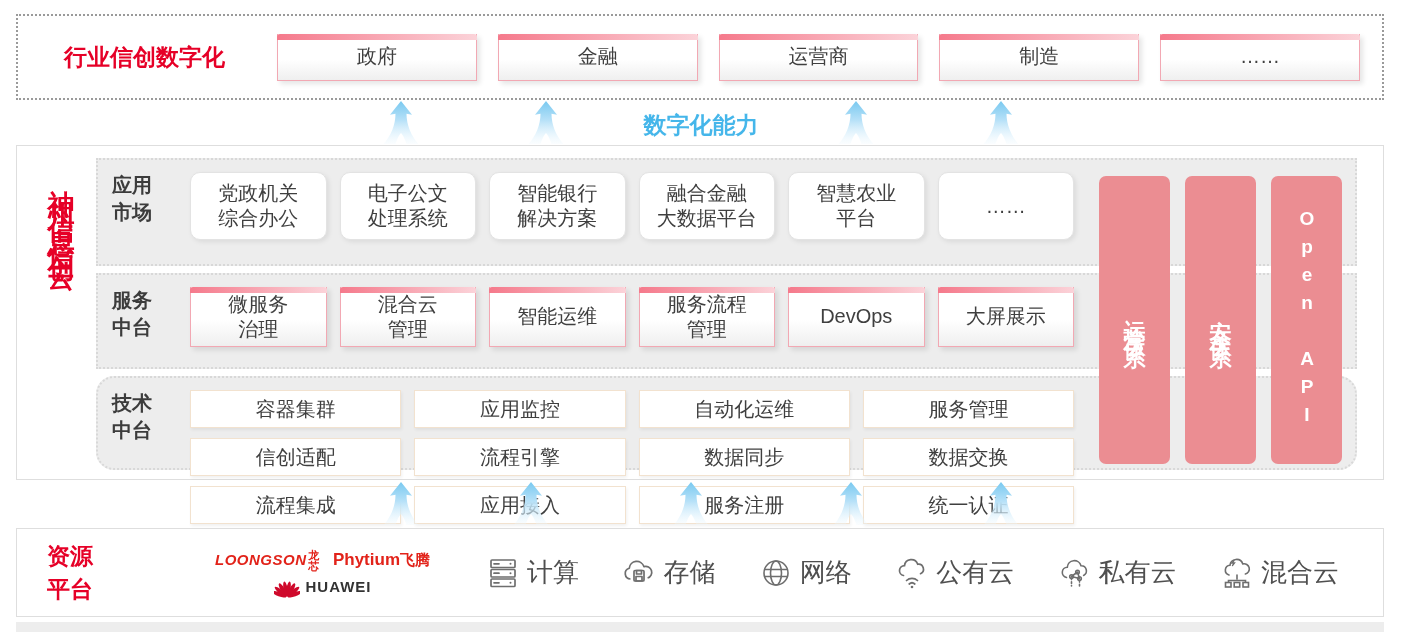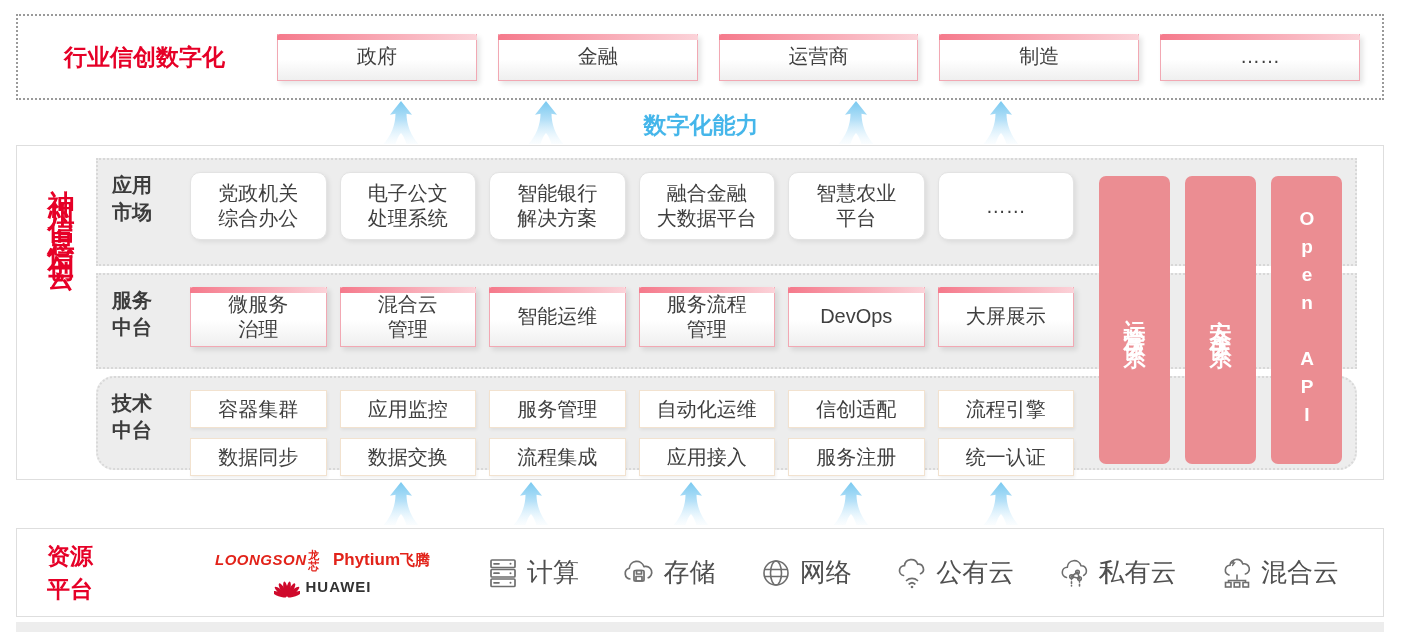--- a/index.html
+++ b/index.html
@@ -59,21 +59,21 @@
     font-size:20px;font-weight:bold;color:#3c3c3c;white-space:pre-line;line-height:1.35;
   }
   .row-boxes{display:flex;gap:13px;width:884px;flex:none;}
   .app-box{
     flex:1;height:66px;background:#fff;border:1px solid #e3e3e3;border-radius:10px;
     box-shadow:2px 2px 5px rgba(0,0,0,.08);
     display:flex;align-items:center;justify-content:center;
     font-size:20px;color:#3f3f3f;text-align:center;white-space:pre-line;line-height:1.25;
   }
   .svc{height:60px;flex:1;}
-  .tech-grid{display:grid;grid-template-columns:repeat(6,1fr);gap:10px 13px;width:884px;}
+  .tech-grid{display:grid;grid-template-columns:repeat(4,1fr);gap:10px 13px;width:884px;}
   .tech-box{
     height:36px;background:#fff;border:1px solid #f2e2cf;
     box-shadow:1px 2px 3px rgba(0,0,0,.06);
     display:flex;align-items:center;justify-content:center;
     font-size:20px;color:#3f3f3f;
   }
   .bars{position:absolute;left:1082px;top:30px;display:flex;gap:15px;z-index:3;}
   .bar{
     width:71px;height:288px;background:#eb8d92;border-radius:7px;
     display:flex;align-items:center;justify-content:center;
@@ -187,22 +187,22 @@
         <div class="pink-box svc">大屏展示</div>
       </div>
     </div>
 
     <div class="prow r3">
       <div class="row-label">技术
 中台</div>
       <div class="tech-grid">
         <div class="tech-box">容器集群</div>
         <div class="tech-box">应用监控</div>
+        <div class="tech-box">自动化运维</div>
         <div class="tech-box">服务管理</div>
-        <div class="tech-box">自动化运维</div>
         <div class="tech-box">信创适配</div>
         <div class="tech-box">流程引擎</div>
         <div class="tech-box">数据同步</div>
         <div class="tech-box">数据交换</div>
         <div class="tech-box">流程集成</div>
         <div class="tech-box">应用接入</div>
         <div class="tech-box">服务注册</div>
         <div class="tech-box">统一认证</div>
       </div>
     </div>

